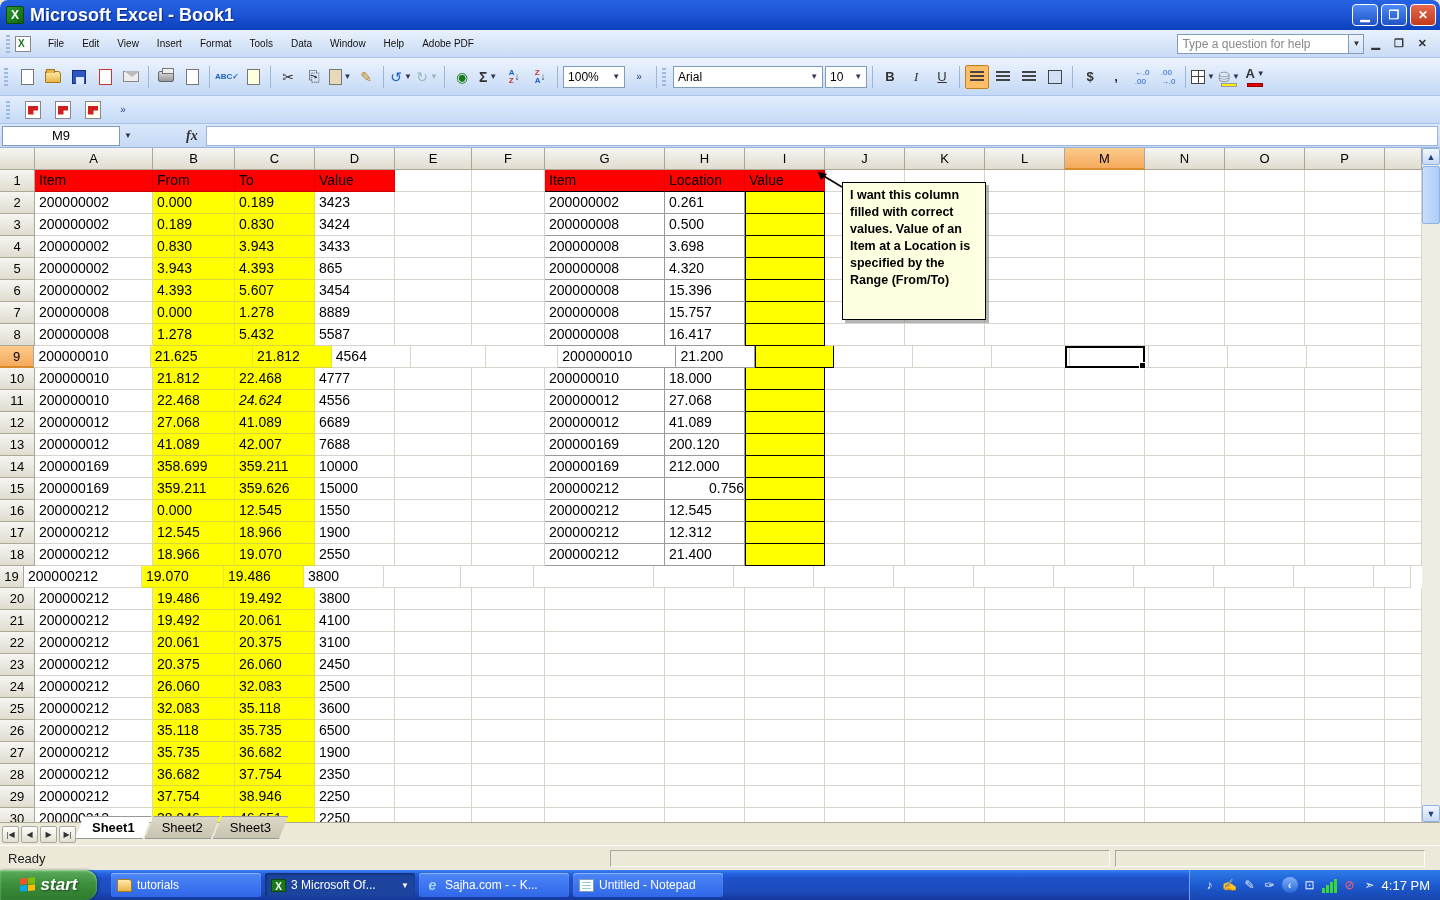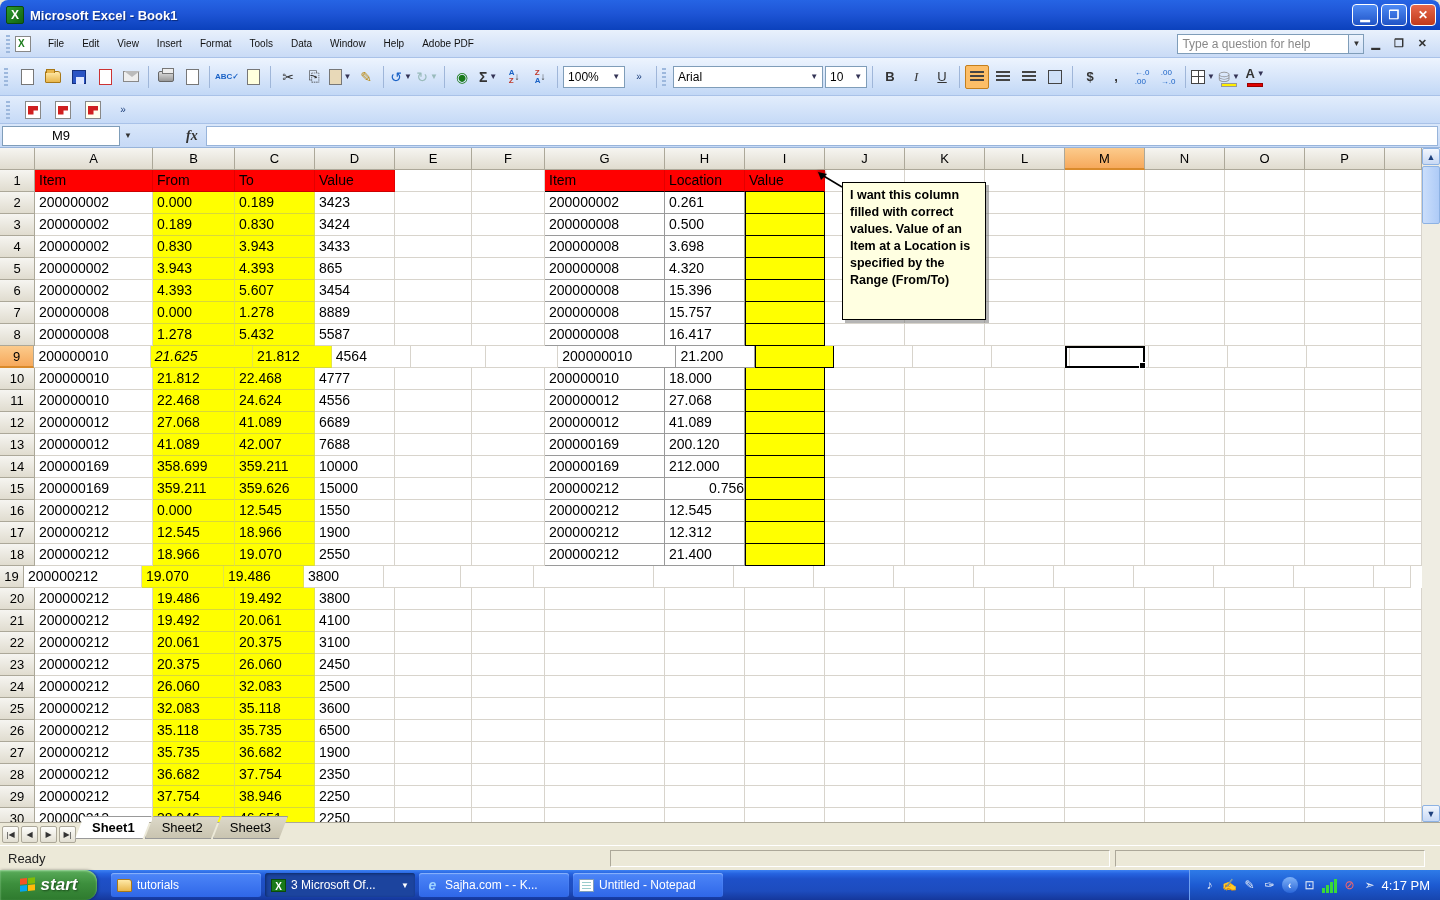--- a/index.html
+++ b/index.html
@@ -6,21 +6,21 @@
   html,body { width:1440px; height:900px; overflow:hidden; font-family:"Liberation Sans", sans-serif; }
   #screen { position:relative; width:1440px; height:900px; background:#ECE9D8; }
 
   
   #titlebar { position:absolute; left:0; top:0; width:1440px; height:30px;
     background:linear-gradient(180deg,#2664E4 0%,#1E55D6 45%,#0B41BC 100%);
     border-radius:8px 8px 0 0; display:flex; align-items:center; padding:0 4px 0 6px; }
   .app-icon { width:18px; height:18px; background:linear-gradient(135deg,#2d9a2d,#126312);
     border:1px solid #0b4a0b; border-radius:2px; color:#fff; font-weight:bold; font-size:12px;
     display:flex; align-items:center; justify-content:center; margin-right:6px; }
-  #title-text { color:#fff; font-weight:bold; font-size:13px; text-shadow:1px 1px 1px #0a2a7a; flex:1; }
+  #title-text { color:#fff; font-weight:bold; font-size:18px; text-shadow:1px 1px 1px #0a2a7a; flex:1; }
   .winbtn { width:26px; height:22px; margin-left:3px; border-radius:4px; border:1px solid #fff;
     display:flex; align-items:center; justify-content:center; color:#fff; font-size:12px; font-weight:bold;
     background:linear-gradient(180deg,#4E8BF5,#2053C6); }
   .winbtn.close { background:linear-gradient(180deg,#E8694C,#C03A1B); }
 
   
   #menubar { position:absolute; left:0; top:30px; width:1440px; height:28px;
     background:linear-gradient(180deg,#E9F1FC,#C9DBF6); border-bottom:1px solid #a9c2e8;
     display:flex; align-items:center; padding:0 6px; }
   .grip { width:4px; height:18px; margin-right:5px;
@@ -520,21 +520,21 @@
           <div class="cell" style="width: 80px;"></div>
           <div class="cell" style="width: 80px;"></div>
           <div class="cell" style="width: 80px;"></div>
           <div class="cell" style="width: 80px;"></div>
           <div class="cell" style="width: 80px;"></div>
           <div class="cell" style="width: 37px;"></div>
         </div>
         <div class="grid-row">
           <div class="rhead sel" style="width: 35px;">9</div>
           <div class="cell" style="width: 118px;">200000010</div>
-          <div class="cell yellow" style="width: 104px; font-style: italic;">21.625</div>
+          <div class="cell yellow" style="width: 104px;">21.625</div>
           <div class="cell yellow" style="width: 80px;">21.812</div>
           <div class="cell" style="width: 80px;">4564</div>
           <div class="cell" style="width: 77px;"></div>
           <div class="cell" style="width: 73px;"></div>
           <div class="cell rt" style="width: 120px;">200000010</div>
           <div class="cell rt" style="width: 80px;">21.200</div>
           <div class="cell rty" style="width: 80px;"></div>
           <div class="cell" style="width: 80px;"></div>
           <div class="cell" style="width: 80px;"></div>
           <div class="cell" style="width: 80px;"></div>
@@ -561,21 +561,21 @@
           <div class="cell" style="width: 80px;"></div>
           <div class="cell" style="width: 80px;"></div>
           <div class="cell" style="width: 80px;"></div>
           <div class="cell" style="width: 80px;"></div>
           <div class="cell" style="width: 37px;"></div>
         </div>
         <div class="grid-row">
           <div class="rhead" style="width: 35px;">11</div>
           <div class="cell" style="width: 118px;">200000010</div>
           <div class="cell yellow" style="width: 82px;">22.468</div>
-          <div class="cell yellow" style="width: 80px;">24.624</div>
+          <div class="cell yellow" style="width: 80px; font-style: italic;">24.624</div>
           <div class="cell" style="width: 80px;">4556</div>
           <div class="cell" style="width: 77px;"></div>
           <div class="cell" style="width: 73px;"></div>
           <div class="cell rt" style="width: 120px;">200000012</div>
           <div class="cell rt" style="width: 80px;">27.068</div>
           <div class="cell rty" style="width: 80px;"></div>
           <div class="cell" style="width: 80px;"></div>
           <div class="cell" style="width: 80px;"></div>
           <div class="cell" style="width: 80px;"></div>
           <div class="cell" style="width: 80px;"></div>

